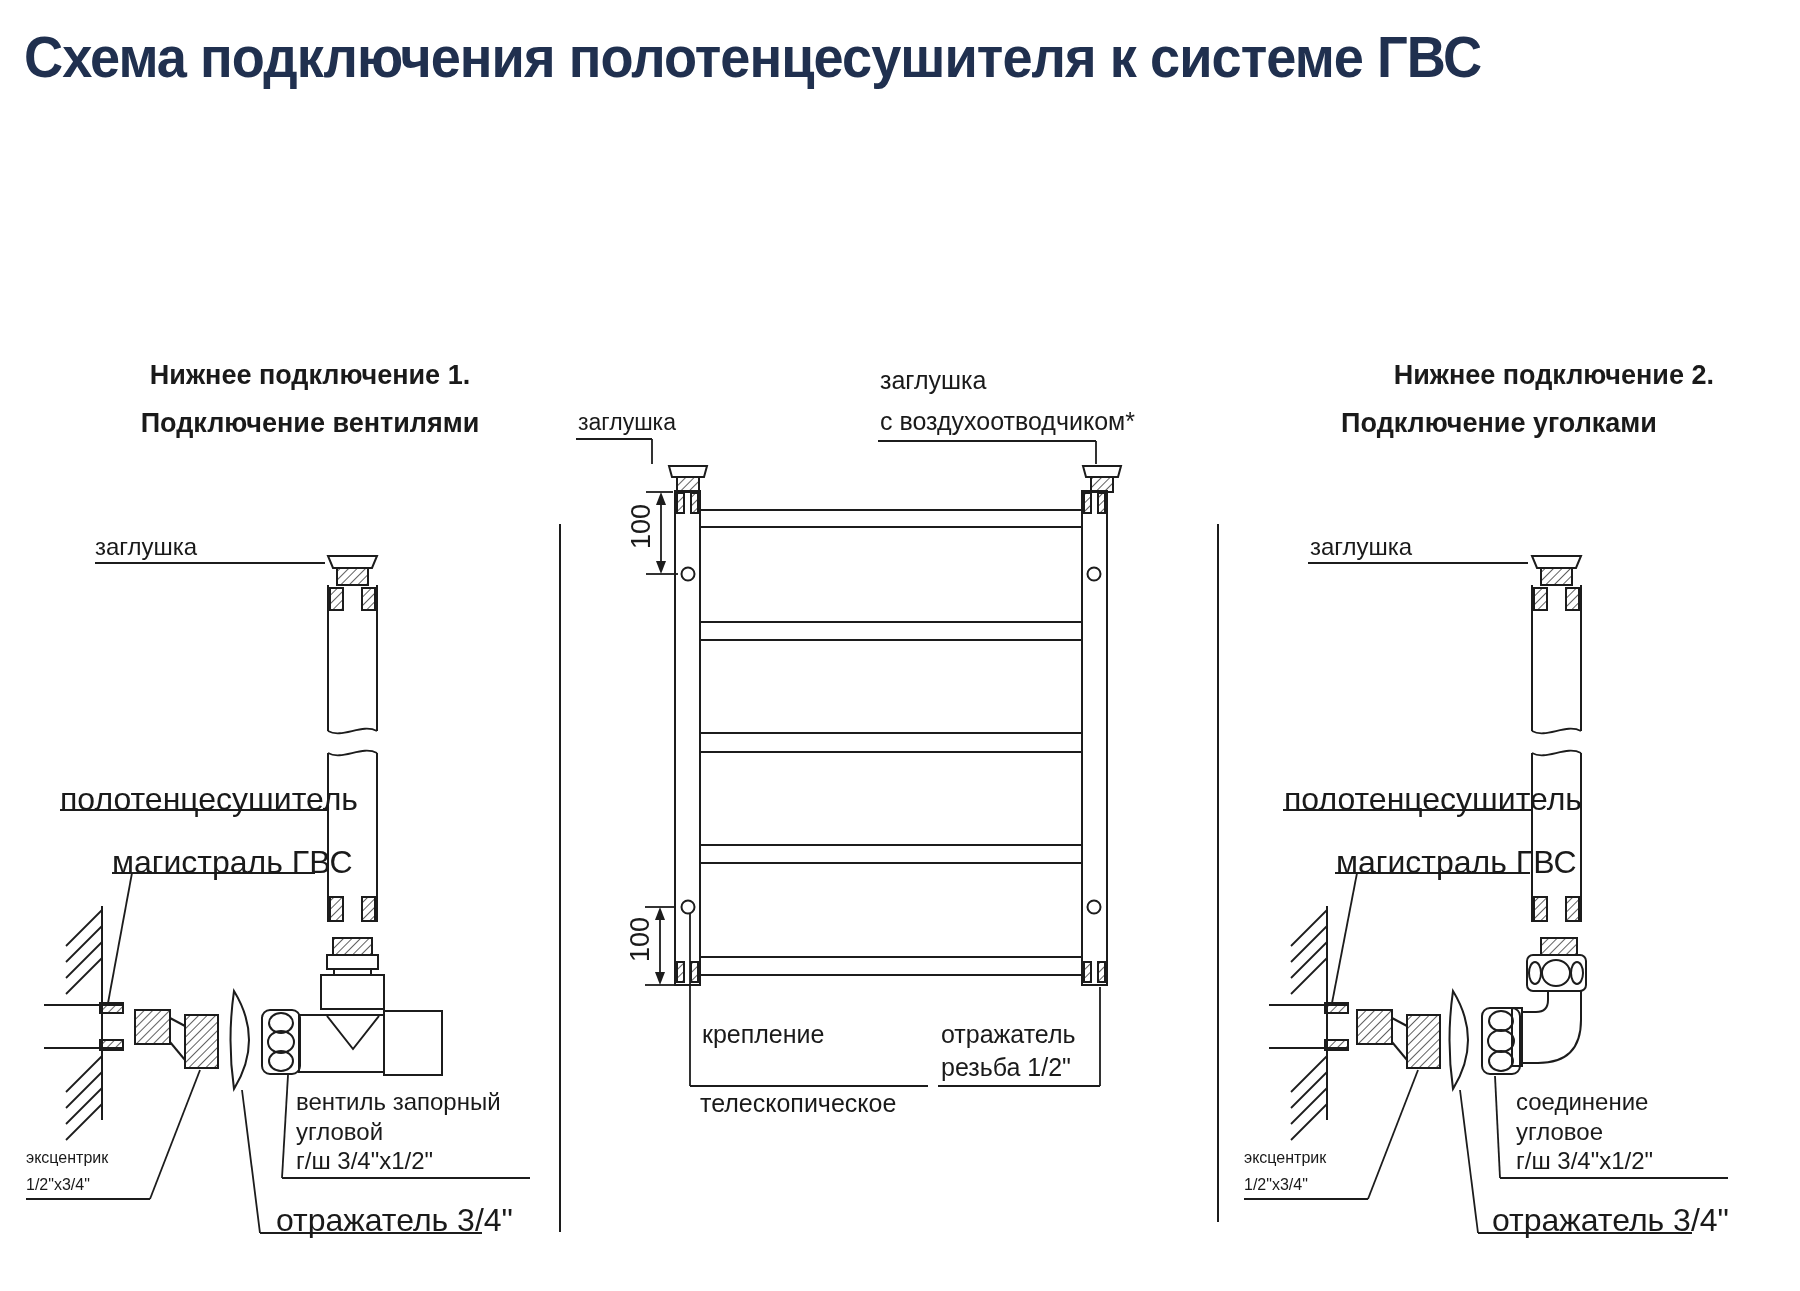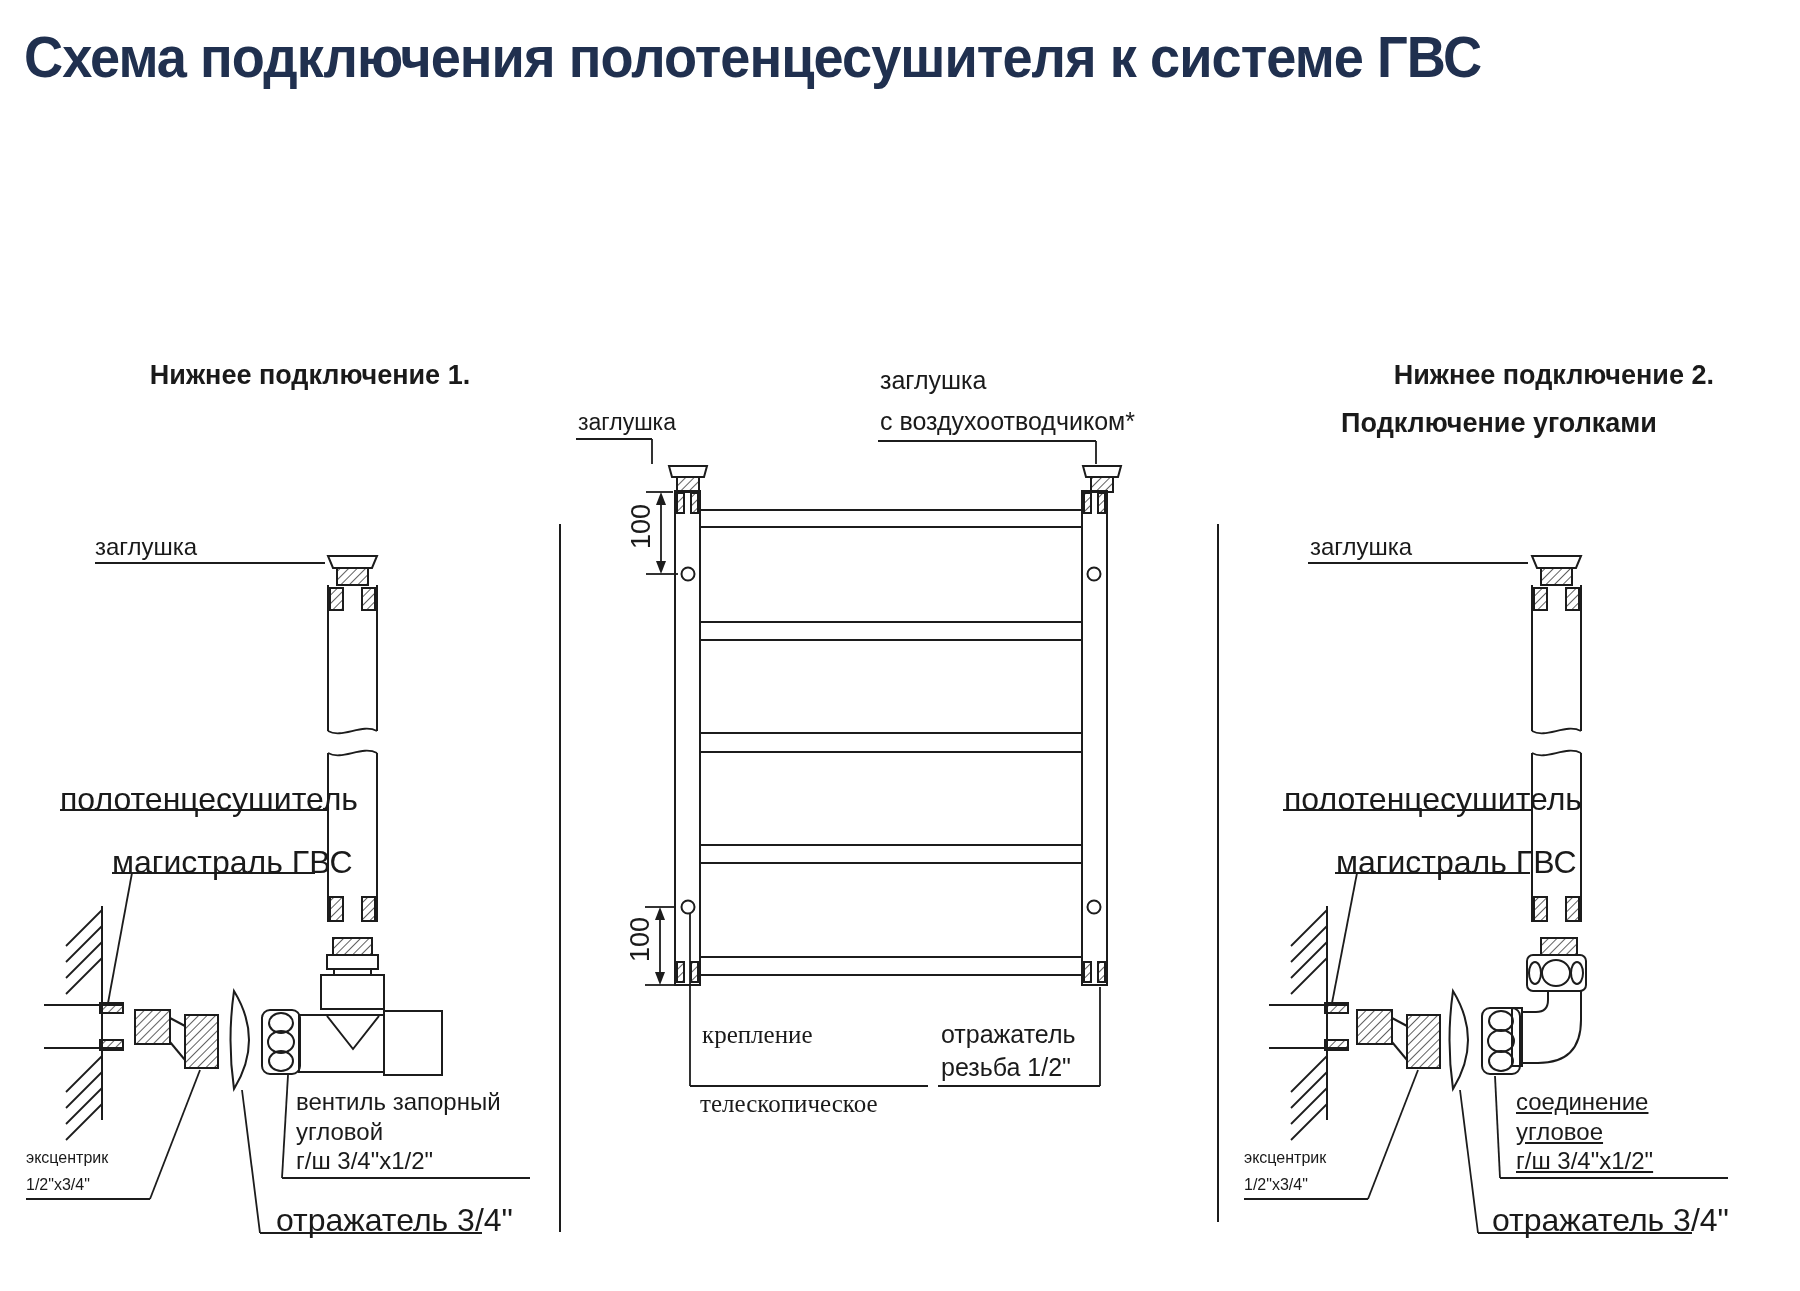--- a/index.html
+++ b/index.html
@@ -244,31 +244,32 @@
           <line x1="1478" y1="1233" x2="1692" y2="1233"></line>
             <line x1="1478" y1="1233" x2="1460" y2="1090"></line>
         </g>
       </g>
     </g>
   </svg>
 
   <div class="page-title" style="color:#20304f;">Схема подключения полотенцесушителя к системе ГВС</div>
 
   <div class="sec-head" style="left:80px;top:360px;width:460px;">Нижнее подключение 1.</div>
+  <div class="sec-head" style="left:80px;top:408px;width:460px;">Подключение вентилями</div>
   <div class="sec-head" style="left:1284px;top:360px;width:430px;text-align:right;">Нижнее подключение 2.</div>
   <div class="sec-head" style="left:1284px;top:408px;width:430px;">Подключение уголками</div>
 
   <div class="lbl" style="left:578px;top:409px;font-size:23px;">заглушка</div>
   <div class="stack air" style="left:880px;top:360px;">
     <div>заглушка</div>
     <div>с воздухоотводчиком*</div>
   </div>
   <div class="dim" style="left:618px;top:511px;">100</div>
   <div class="dim" style="left:617px;top:924px;">100</div>
-  <div class="stack ml33" style="left:702px;top:1018px;font-family:Liberation Serif, serif;">
+  <div class="stack ml33" style="left:702px;top:1018px;">
     <div>крепление</div>
     <div style="margin-left:-2px;margin-top:36px;">телескопическое</div>
   </div>
   <div class="stack ml33" style="left:941px;top:1018px;">
     <div>отражатель</div>
     <div>резьба 1/2"</div>
   </div>
 
   <div class="lbl" style="left:95px;top:533px;">заглушка</div>
   <div class="lbl lbl25" style="left:60px;top:781px;">полотенцесушитель</div>
@@ -284,20 +285,20 @@
   </div>
   <div class="lbl lbl25" style="left:276px;top:1202px;">отражатель 3/4"</div>
 
   <div class="lbl" style="left:1310px;top:533px;">заглушка</div>
   <div class="lbl lbl25" style="left:1284px;top:781px;">полотенцесушитель</div>
   <div class="lbl lbl25" style="left:1336px;top:844px;">магистраль ГВС</div>
   <div class="stack ml27" style="left:1244px;top:1144px;">
     <div>эксцентрик</div>
     <div>1/2"х3/4"</div>
   </div>
-  <div class="stack ml29" style="left:1516px;top:1087px;text-decoration:underline;">
+  <div class="stack ml29" style="left:1516px;top:1087px;">
     <div>соединение</div>
     <div>угловое</div>
     <div>г/ш 3/4"х1/2"</div>
   </div>
   <div class="lbl lbl25" style="left:1492px;top:1202px;">отражатель 3/4"</div>
 
 </div>
 
 </body></html>

